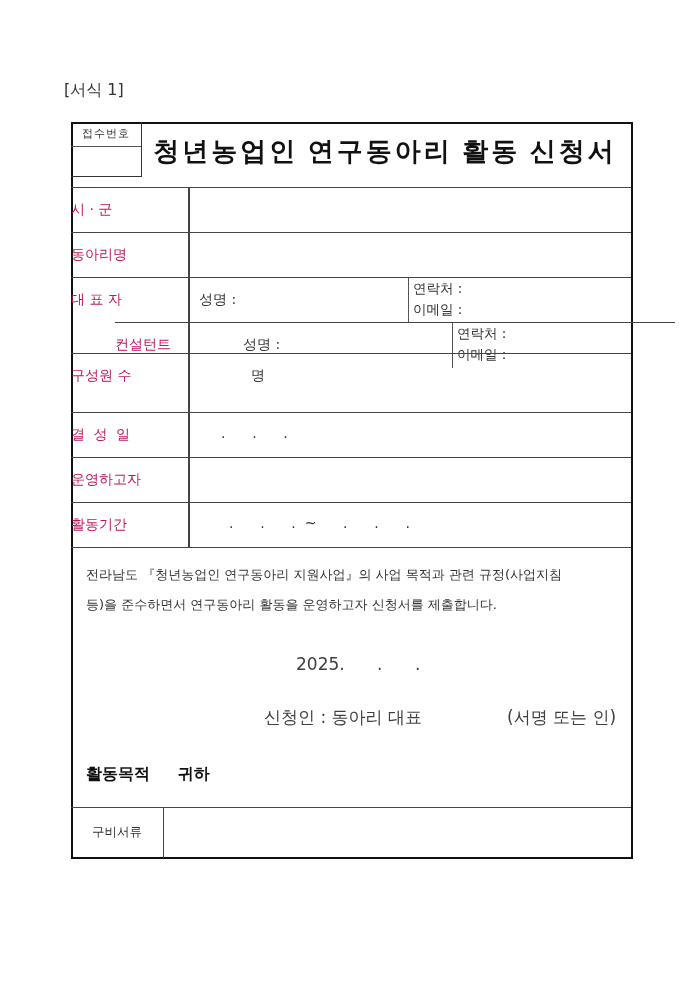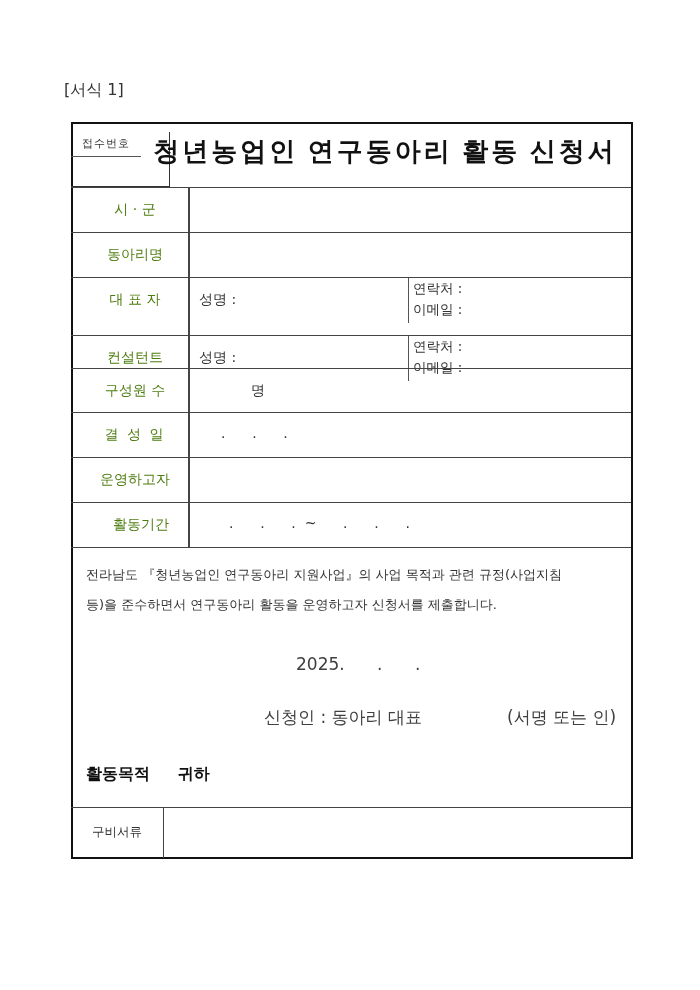--- a/index.html
+++ b/index.html
@@ -1,24 +1,24 @@
 <!DOCTYPE html>
 <html><head>
 <meta charset="utf-8">
 <style>
   html, body { margin:0; padding:0; background:#fff; }
   body { width:700px; height:990px; position:relative; font-family:"DejaVu Sans", sans-serif; color:#222; overflow:hidden; }
   .abs { position:absolute; }
   .form-code { left:64px; top:80px; font-size:16px; color:#333; }
   .outer { left:71px; top:122px; width:558px; height:733px; border:2px solid #111; box-sizing:content-box; }
-  .receipt { left:71px; top:132px; width:70px; height:54px; border-right:1.5px solid #333; border-bottom:1.5px solid #333;padding-left:28px; }
+  .receipt { left:71px; top:122px; width:70px; height:54px; border-right:1.5px solid #333; border-bottom:1.5px solid #333; }
   .receipt-label { position:absolute; left:0; top:0; width:70px; height:24px; border-bottom:1px solid #555; font-size:11px; text-align:center; line-height:24px; letter-spacing:1px; color:#333; }
   .title { left:150px; top:134px; width:470px; text-align:center; font-family:Liberation Serif, serif; font-weight:bold; font-size:26px; letter-spacing:3px; color:#111; }
   .row { position:absolute; left:71px; width:560px; border-top:1.5px solid #444; }
-  .label { position:absolute; left:0; width:128px; text-align:center; font-size:14px; color:#4d7c0f; }
+  .label { position:absolute; left:0; width:128px; text-align:left; font-size:14px; color:#be185d; }
   .vdiv { position:absolute; left:188px; width:1.5px; background:#444; }
   .vdiv2 { position:absolute; left:408px; width:1px; background:#555; }
   .val { position:absolute; font-size:14px; color:#333; }
   .small { font-size:13.5px; }
   .para { left:86px; width:530px; font-size:13px; line-height:30px; color:#333; text-align:justify; }
   .sign-row { font-size:17px; color:#404040; }
   .addressee { left:86px; top:764px; font-size:16px; font-weight:bold; color:#111; }
 </style>
 </head>
 <body>
@@ -50,49 +50,49 @@
   <div class="label" style="top:13px;">대 표 자</div>
   <div class="val" style="left:128px;top:13px;">성명 :</div>
   <div style="position:absolute;left:180px;top:0;width:155px;height:45px;"></div>
   <div class="vdiv2" style="top:0;height:45px;left:337px;"></div>
   <div class="val small" style="left:342px;top:2px;">연락처 :</div>
   <div class="val small" style="left:342px;top:23px;">이메일 :</div>
   <div style="position:absolute;left:405px;top:0;width:150px;height:22px;"></div>
   <div style="position:absolute;left:405px;top:22px;width:150px;height:22px;"></div>
 </div>
 
-<div class="row" style="top:335px;height:45px;">
+<div class="row" style="top:322px;height:45px;margin-left:44px;">
   <div class="label" style="top:13px;">컨설턴트</div>
   <div class="val" style="left:128px;top:13px;">성명 :</div>
   <div style="position:absolute;left:180px;top:0;width:155px;height:45px;"></div>
   <div class="vdiv2" style="top:0;height:45px;left:337px;"></div>
   <div class="val small" style="left:342px;top:2px;">연락처 :</div>
   <div class="val small" style="left:342px;top:23px;">이메일 :</div>
   <div style="position:absolute;left:405px;top:0;width:150px;height:22px;"></div>
   <div style="position:absolute;left:405px;top:22px;width:150px;height:22px;"></div>
 </div>
 
-<div class="row" style="top:368px;height:45px;">
+<div class="row" style="top:353px;height:45px;">
   <div class="label" style="top:13px;">구성원 수</div>
   <div style="position:absolute;left:120px;top:0;width:55px;height:45px;"></div>
   <div class="val" style="left:180px;top:13px;">명</div>
 </div>
 
 <div class="row" style="top:412px;height:45px;">
   <div class="label" style="top:13px;letter-spacing:2px;">결 성 일</div>
   <div class="val" style="left:150px;top:12px;white-space:pre;">.      .      .</div>
 </div>
 
 <div class="row" style="top:457px;height:45px;">
   <div class="label" style="top:13px;">운영하고자</div>
   <div class="val" style="left:125px;top:0;width:430px;height:45px;"></div>
 </div>
 
 <div class="row" style="top:502px;height:45px;">
-  <div class="label" style="top:13px;margin-left:6px;">활동기간</div>
+  <div class="label" style="top:13px;">활동기간</div>
   <div class="val" style="left:158px;top:12px;white-space:pre;">.      .      .  ~      .      .      .</div>
 </div>
 
 <div class="row" style="top:547px;height:0;"></div>
 <div class="abs para" style="top:560px;">전라남도 『청년농업인 연구동아리 지원사업』의 사업 목적과 관련 규정(사업지침</div>
 <div class="abs para" style="top:590px;">등)을 준수하면서 연구동아리 활동을 운영하고자 신청서를 제출합니다.</div>
 
 <div class="abs sign-row" style="left:296px;top:654px;white-space:pre;">2025.      .      .</div>
 <div class="abs sign-row" style="left:264px;top:706px;">신청인 : 동아리 대표</div>
 <div class="abs sign-row" style="left:507px;top:706px;">(서명 또는 인)</div>

